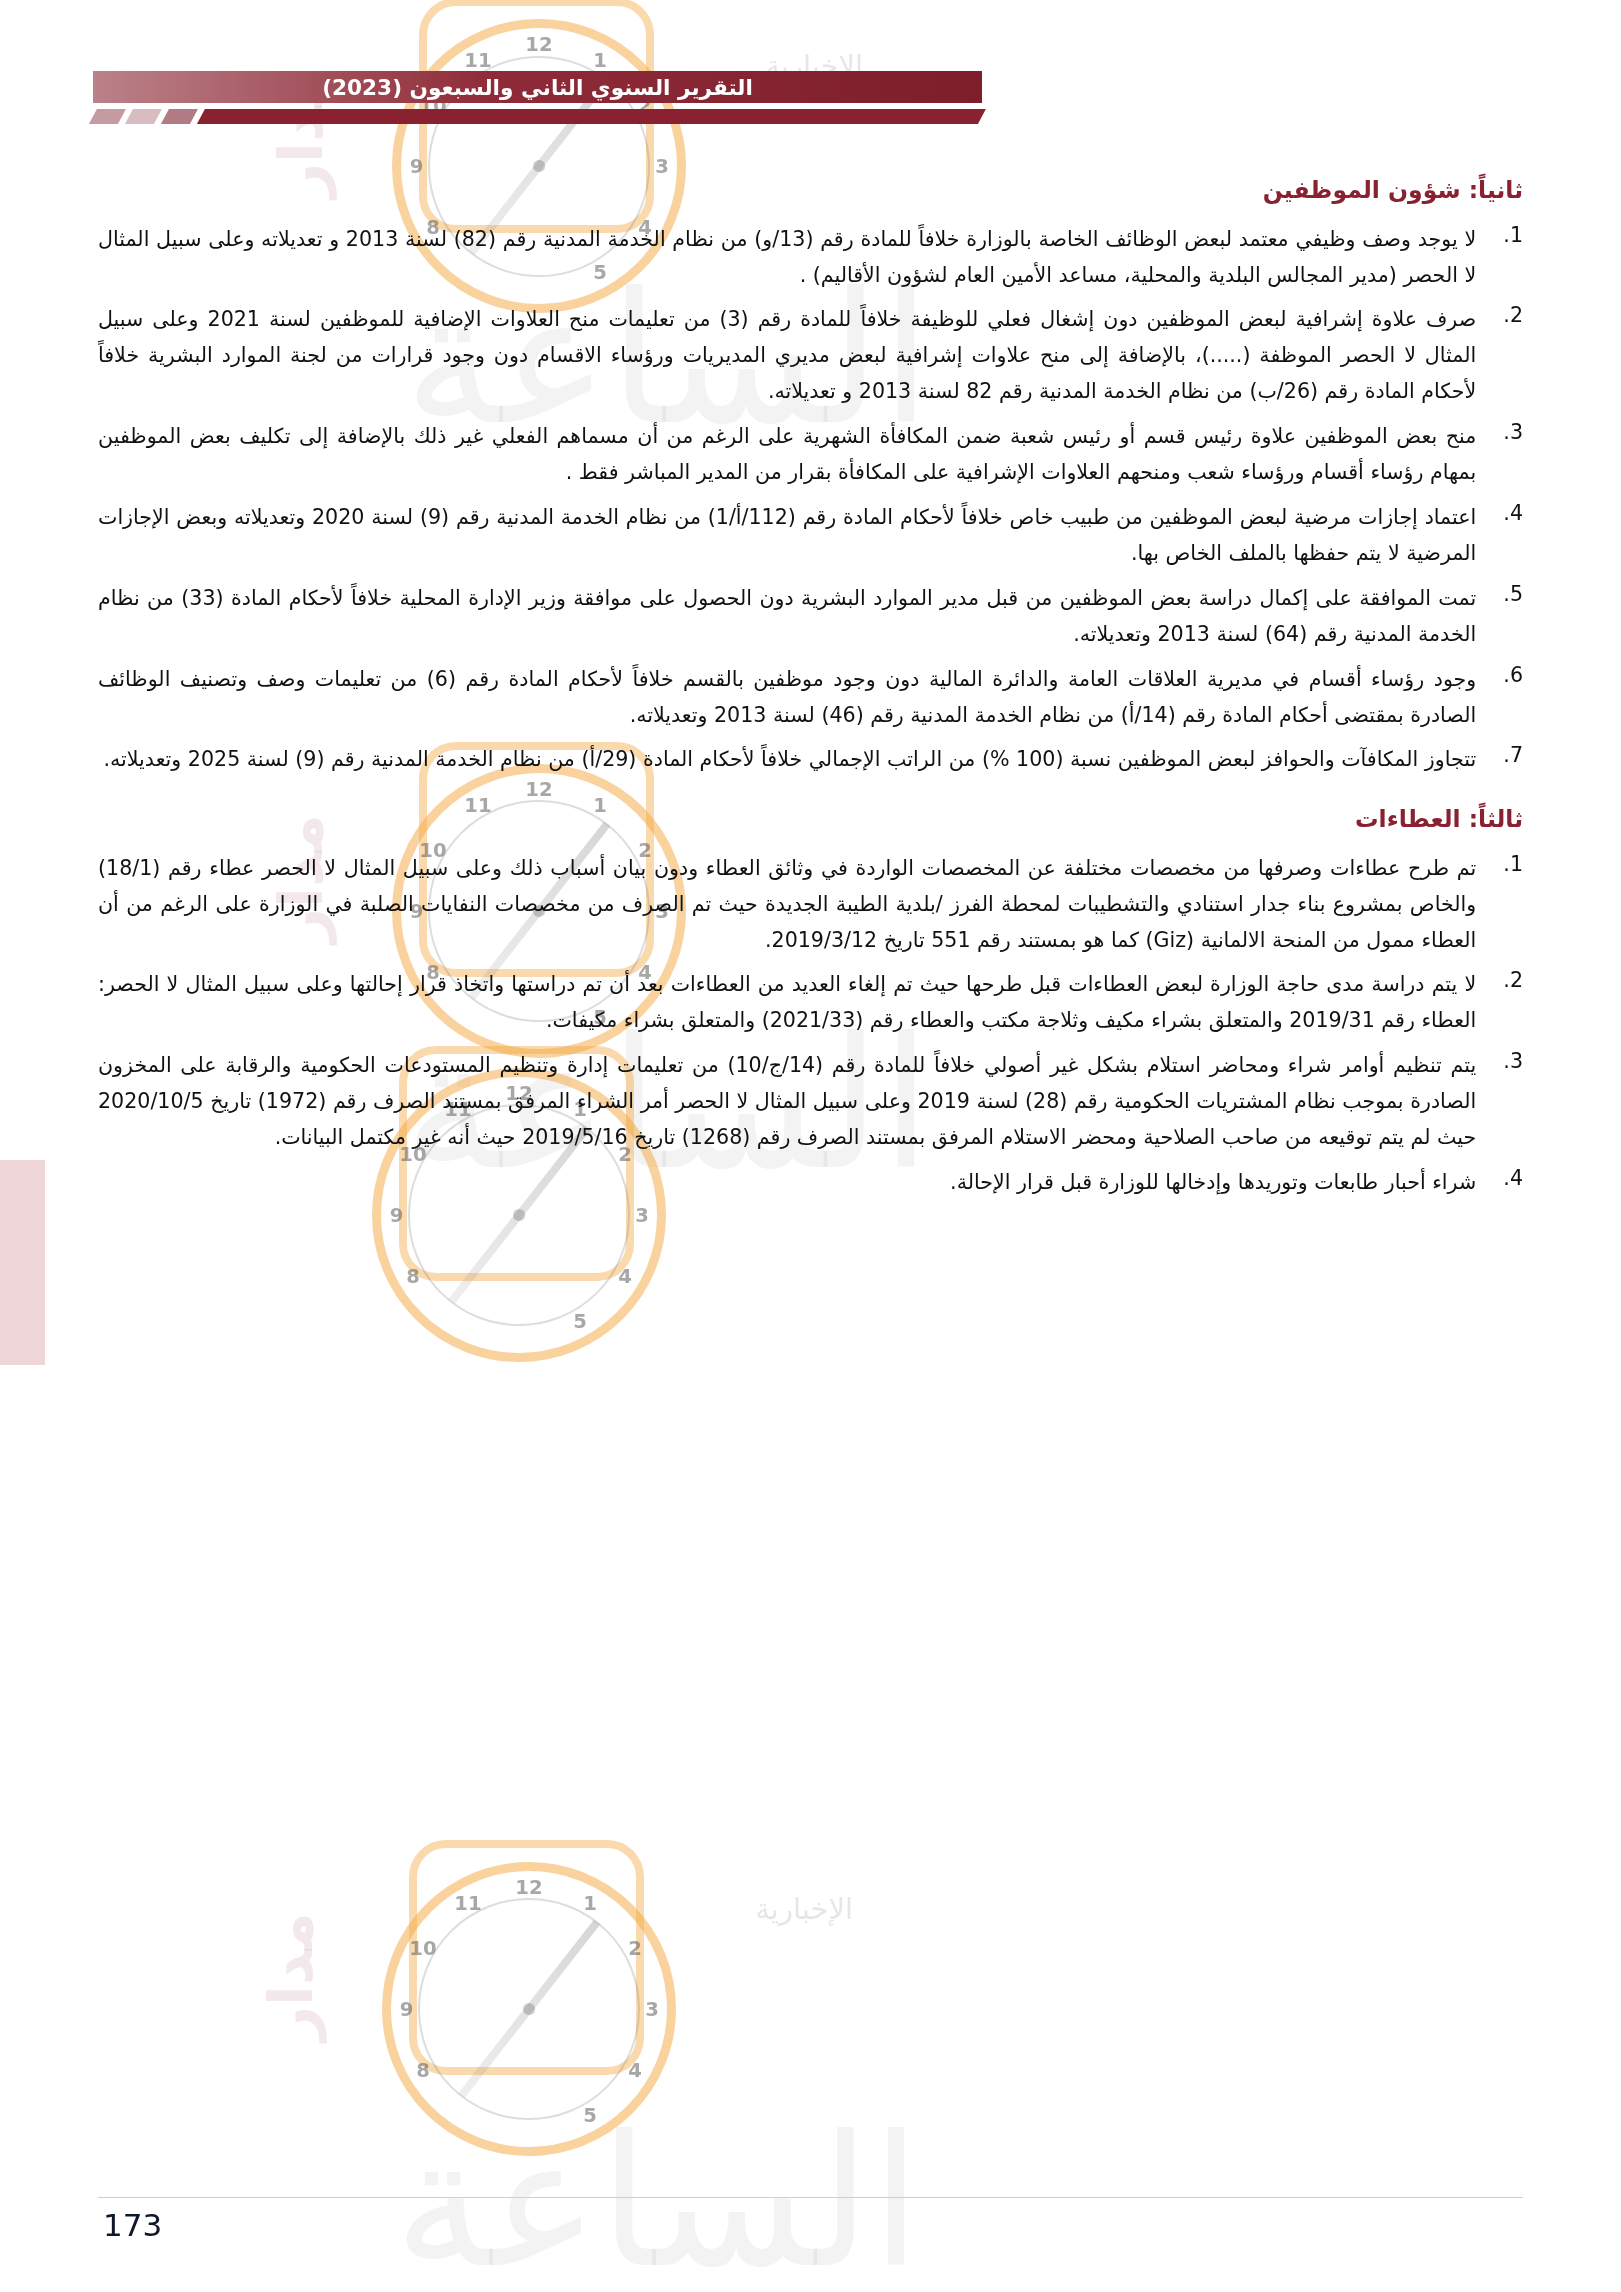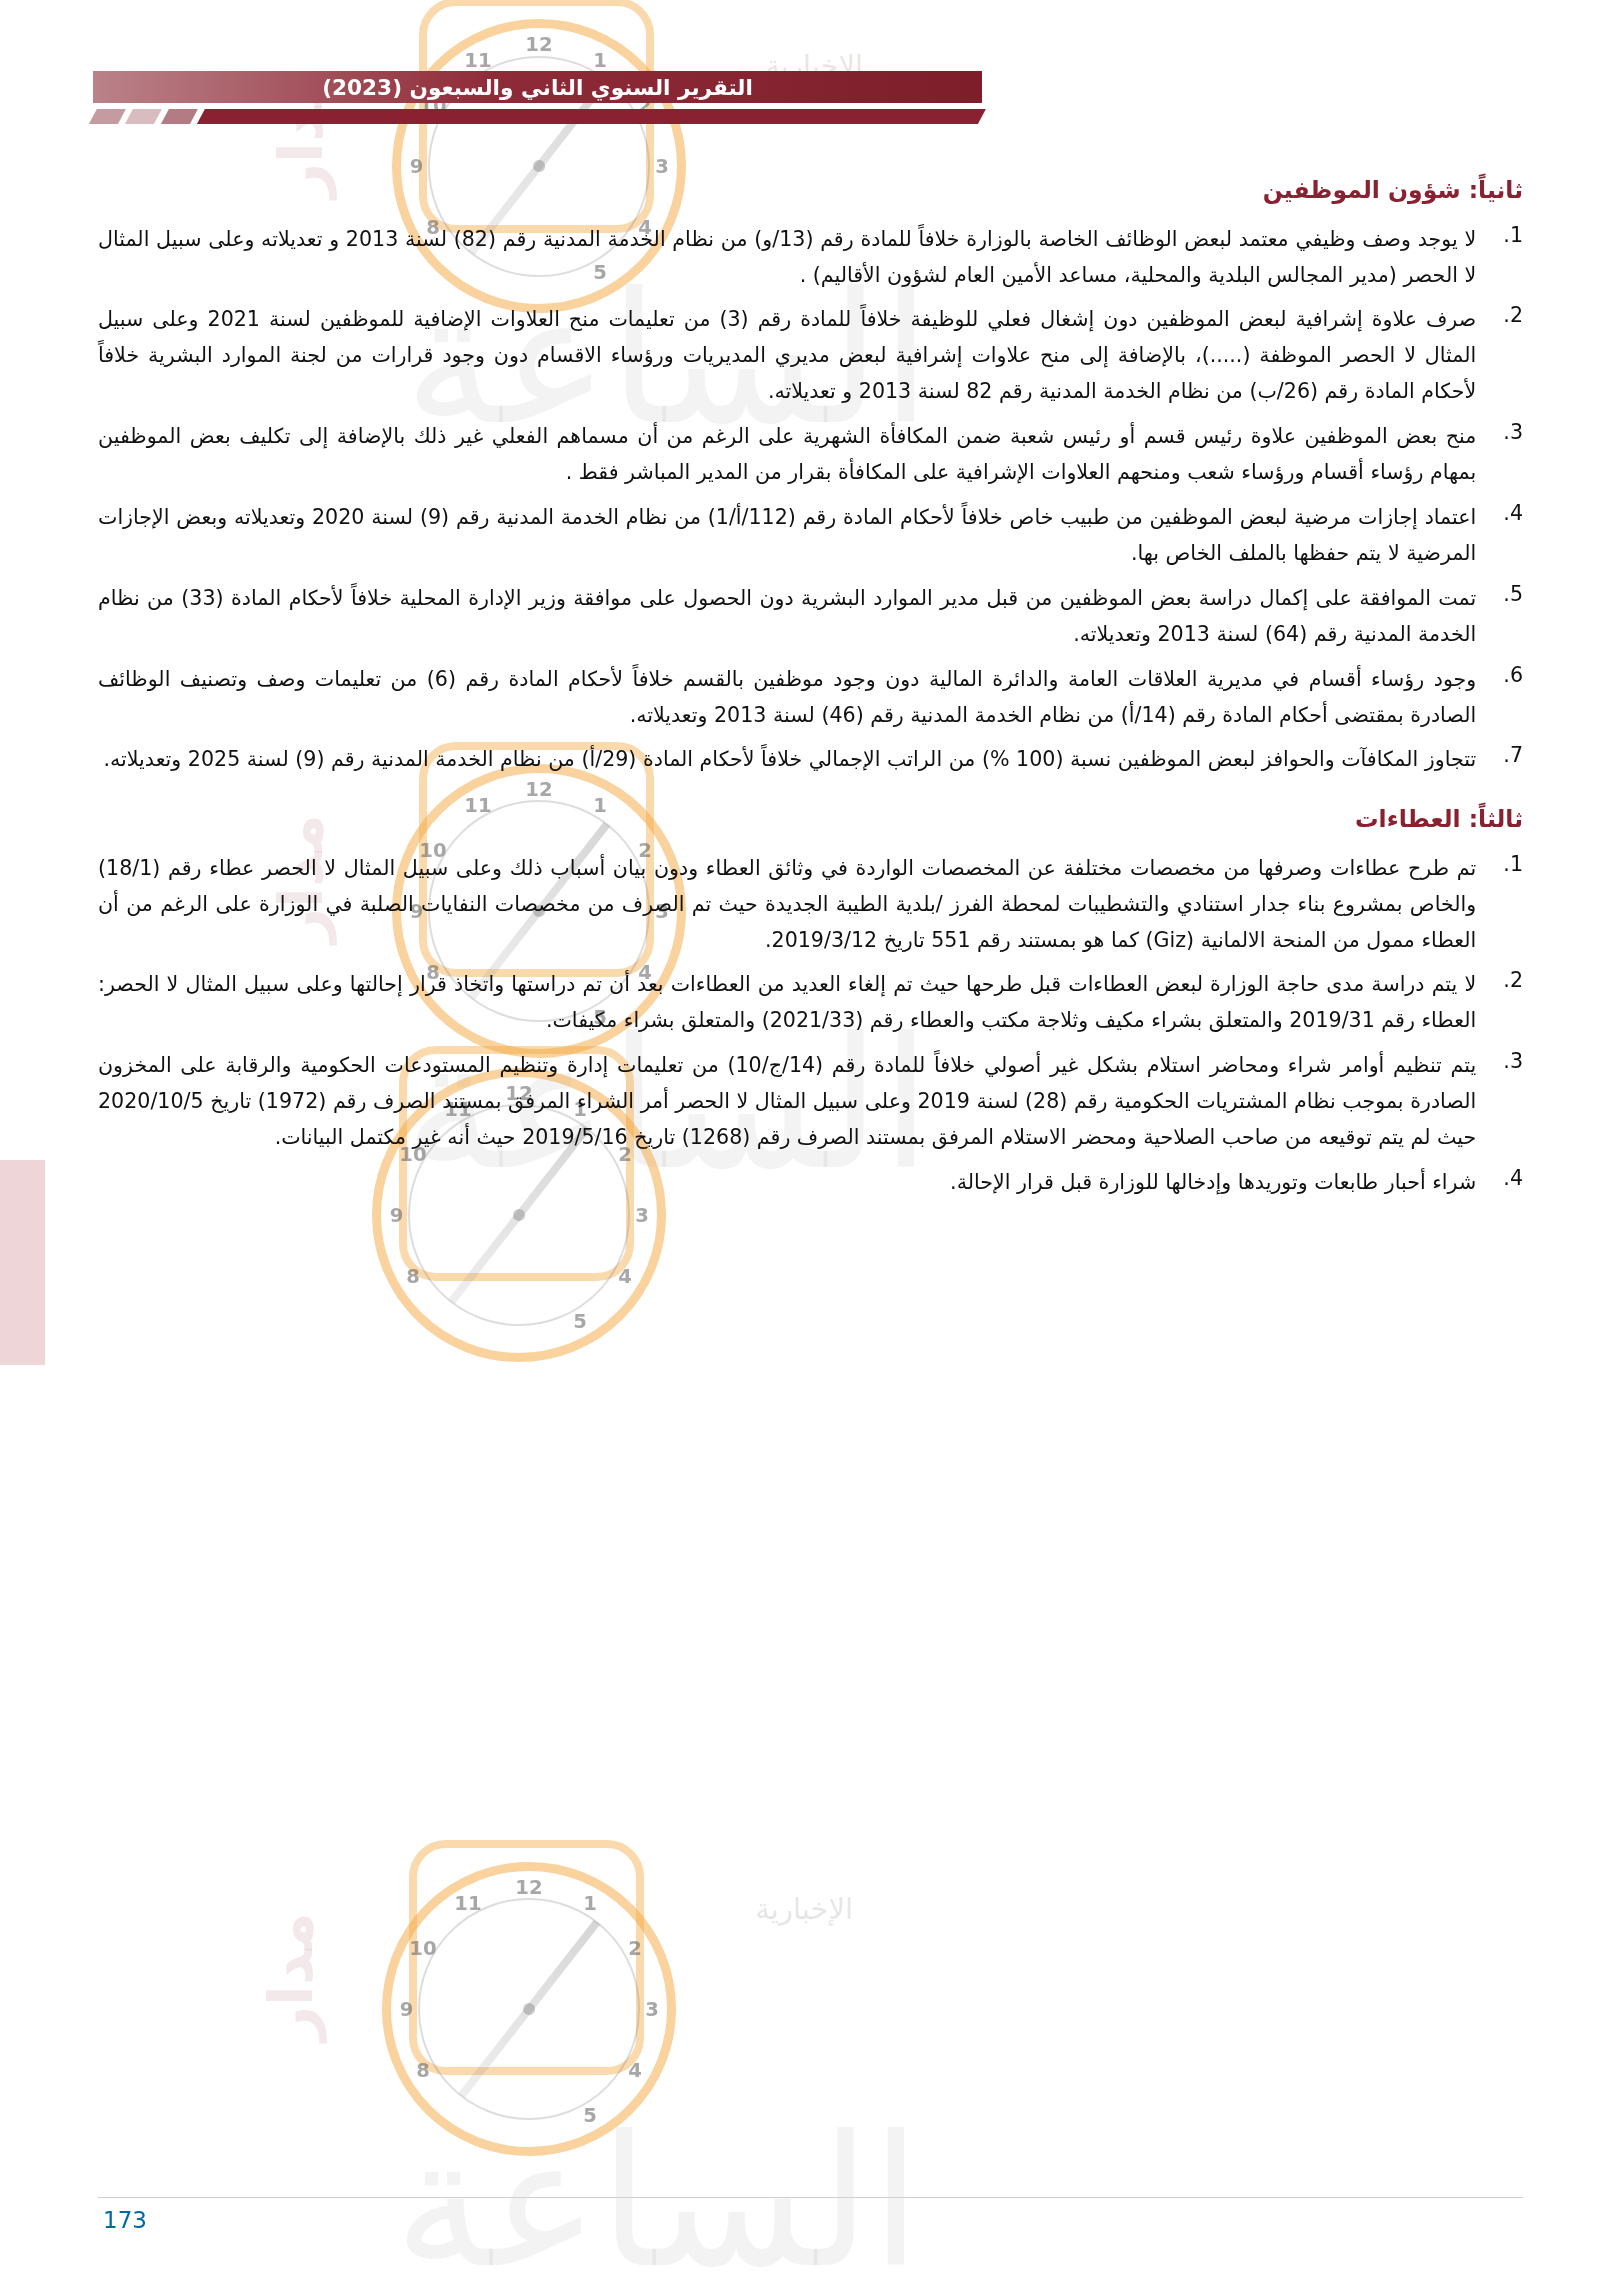--- a/index.html
+++ b/index.html
@@ -113,21 +113,21 @@
     background:#eed5d8; z-index:1;
   }
 
   
   .footer-rule {
     position:absolute; top:2197px; left:98px; right:98px;
     border-top:1.5px solid #cfcfcf; z-index:2;
   }
   .page-number {
     position:absolute; top:2207px; left:103px;
-    font-size:23px; color:#0369a1; direction:ltr; z-index:2;
+    font-size:31px; color:#0f172a; direction:ltr; z-index:2;
   }
 </style>
 </head>
 <body>
 
 <div class="page">
 
   <div class="watermark wm1">
     <div class="wm-big">الساعة</div>
     <div class="wm-small">الإخبارية</div>

